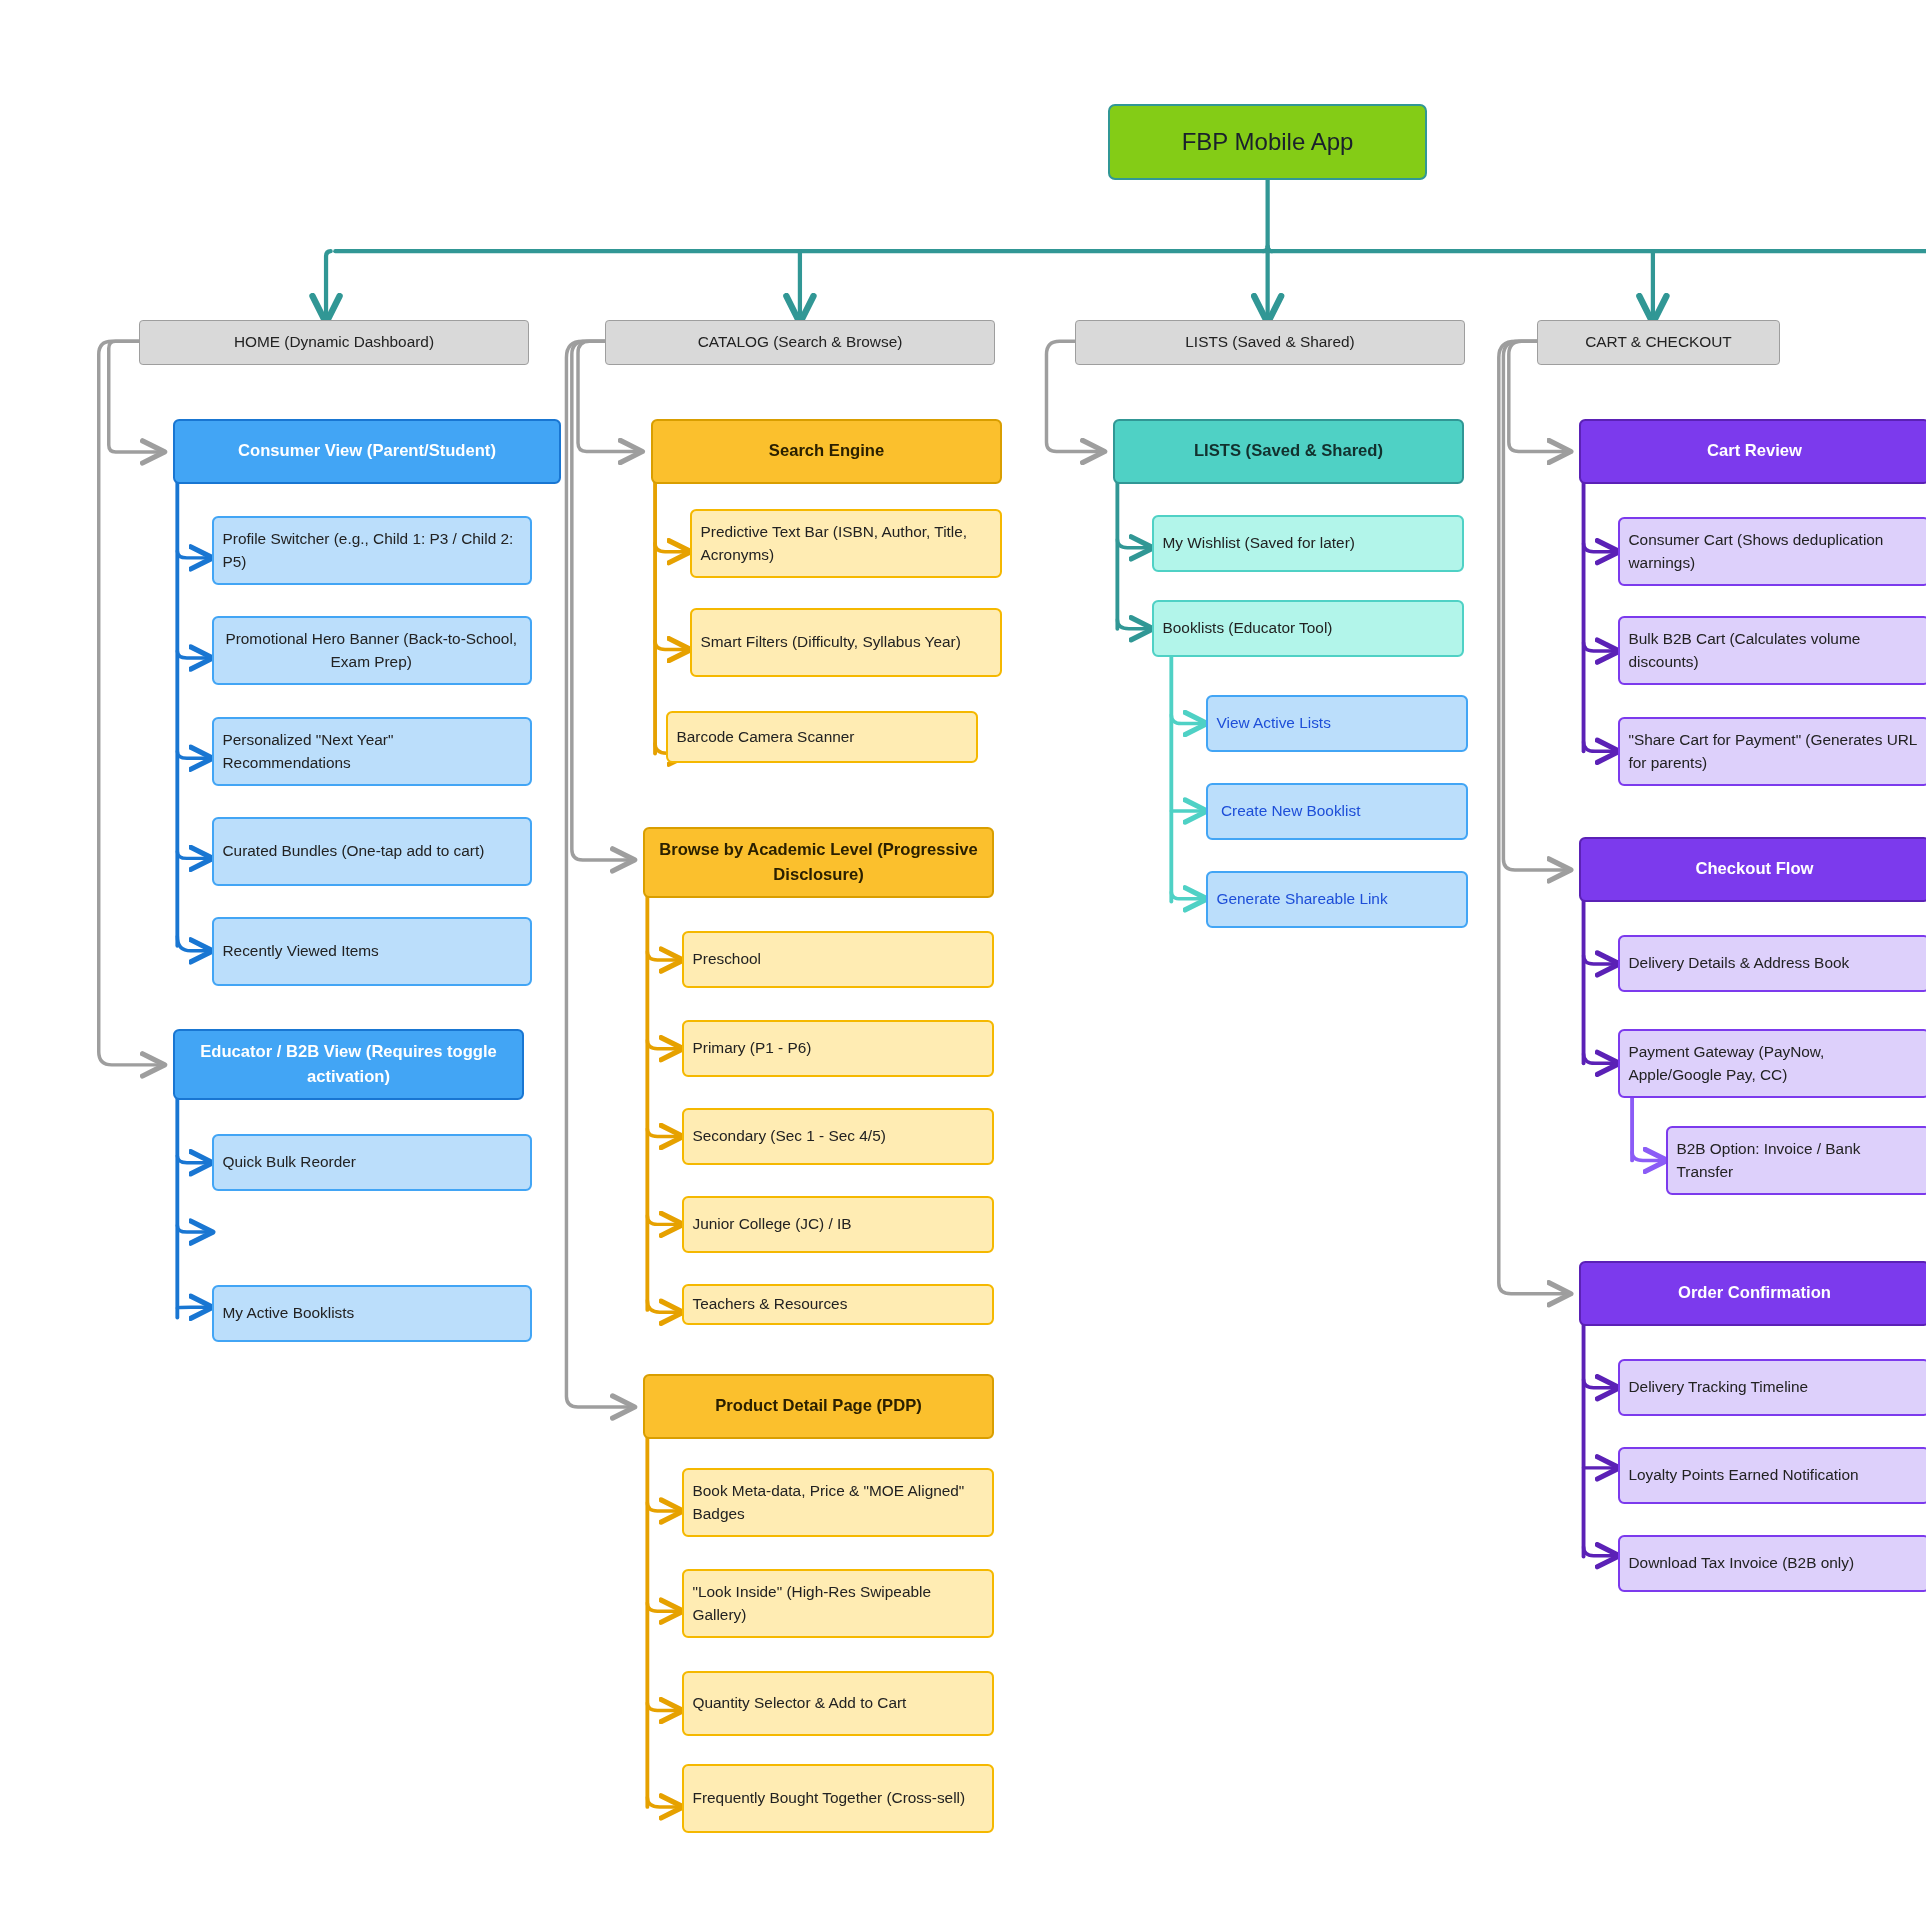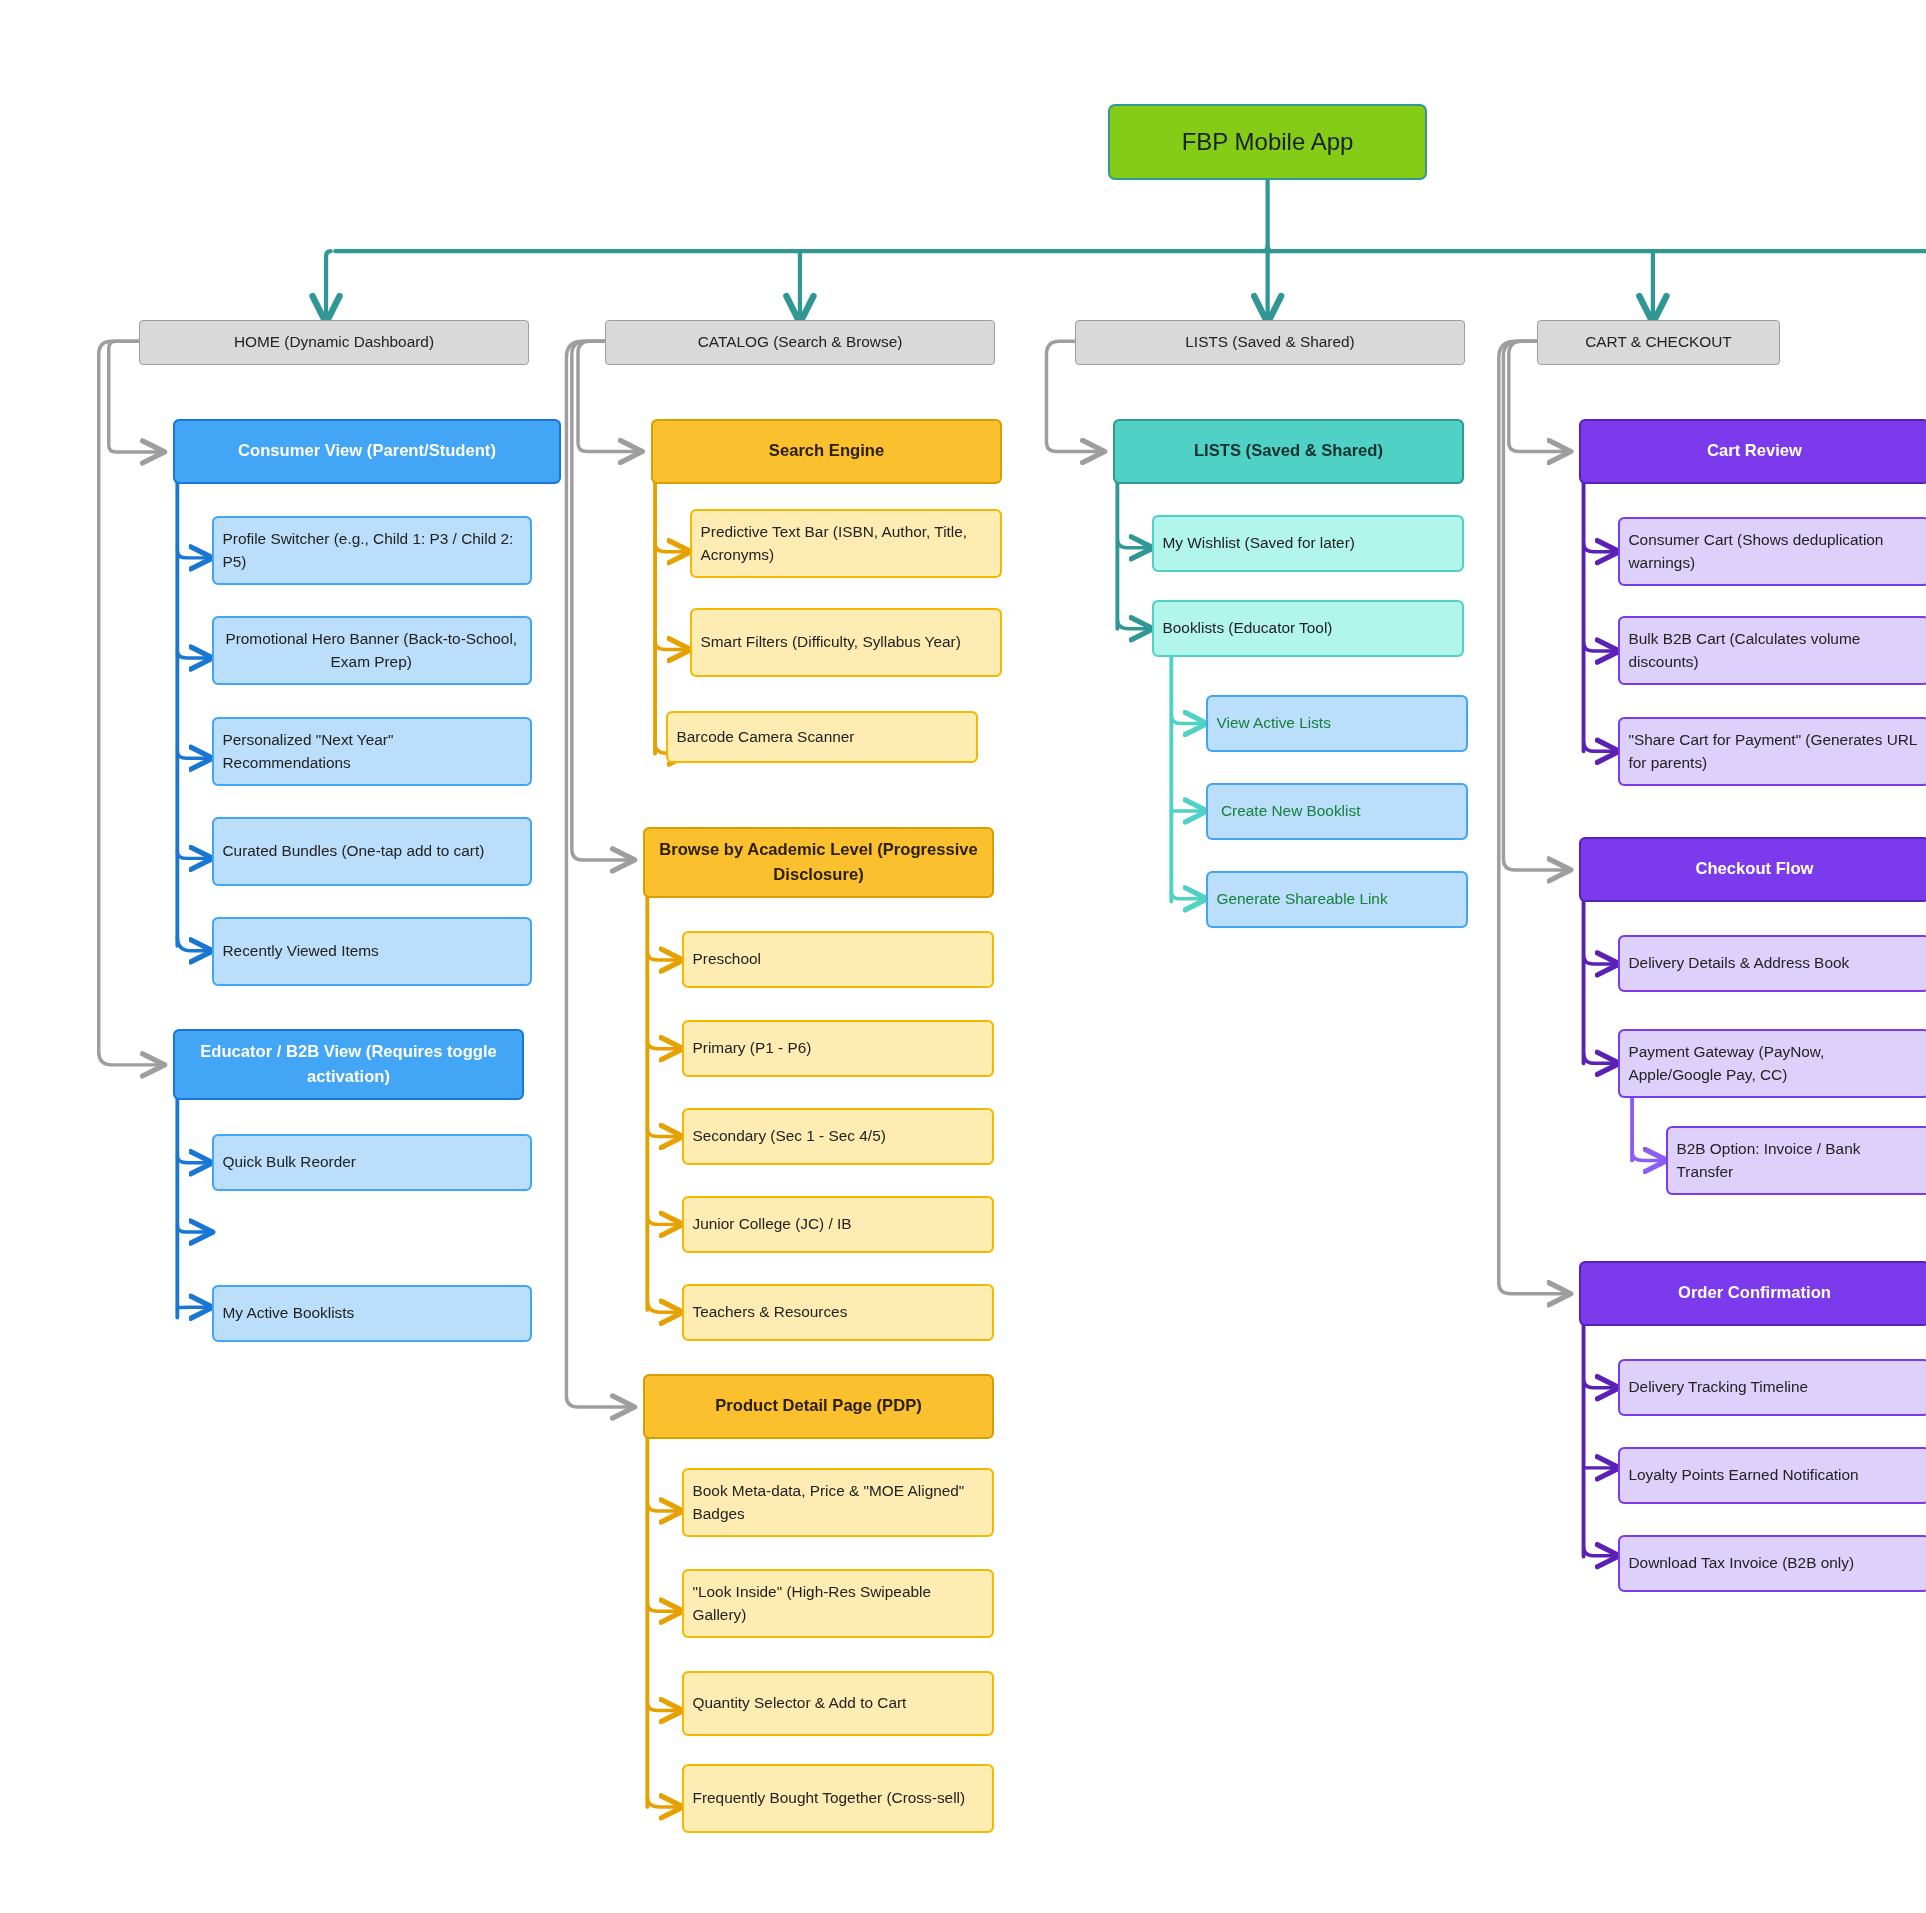--- a/index.html
+++ b/index.html
@@ -38,21 +38,21 @@
   .l1-blue{background:#42a5f5; border:2.7px solid #1976d2; color:#ffffff; font-size:16.6px; font-weight:bold;}
   .l2-blue{background:#bbdefb; border:2.3px solid #42a5f5; color:#222222; font-size:15.4px; font-weight:400; justify-content:flex-start; text-align:left; padding-left:8.5px;}
 
   
   .l1-amber{background:#fbc02d; border:2.7px solid #d99e00; color:#2b2000; font-size:16.6px; font-weight:bold;}
   .l2-amber{background:#ffecb3; border:2.3px solid #f5b800; color:#222222; font-size:15.4px; font-weight:400; justify-content:flex-start; text-align:left; padding-left:8.5px;}
 
   
   .l1-teal{background:#4fd1c5; border:2.7px solid #319795; color:#12312e; font-size:16.6px; font-weight:bold;}
   .l2-teal{background:#b2f5ea; border:2.3px solid #4fd1c5; color:#222222; font-size:15.4px; font-weight:400; justify-content:flex-start; text-align:left; padding-left:8.5px;}
-  .l3-blue{background:#bbdefb; border:2.3px solid #42a5f5; color:#15803d; font-size:15.4px; font-weight:400; justify-content:flex-start; text-align:left; padding-left:8.5px;}
+  .l3-blue{background:#bbdefb; border:2.3px solid #42a5f5; color:#1d4ed8; font-size:15.4px; font-weight:400; justify-content:flex-start; text-align:left; padding-left:8.5px;}
 
   
   .l1-purple{background:#7c3aed; border:2.7px solid #5b21b6; color:#ffffff; font-size:16.6px; font-weight:bold;}
   .l2-purple{background:#ddd0fb; border:2.3px solid #7c3aed; color:#222222; font-size:15.4px; font-weight:400; justify-content:flex-start; text-align:left; padding-left:8.5px;}
 </style>
 </head>
 <body>
 
 <div id="stage">
 
@@ -266,21 +266,21 @@
   </div>
   <div class="node l2-amber" style="left:682px; top:1020px; width:312px; height:57px;">
     <span>Primary (P1 - P6)</span>
   </div>
   <div class="node l2-amber" style="left:682px; top:1108px; width:312px; height:57px;">
     <span>Secondary (Sec 1 - Sec 4/5)</span>
   </div>
   <div class="node l2-amber" style="left:682px; top:1196px; width:312px; height:57px;">
     <span>Junior College (JC) / IB</span>
   </div>
-  <div class="node l2-amber" style="left:682px; top:1284px; width:312px; height:57px;">
+  <div class="node l2-amber" style="left:682px; top:1284px; width:312px; height:41px;">
     <span>Teachers &amp; Resources</span>
   </div>
 
   <div class="node l1-amber" style="left:643px; top:1374px; width:351px; height:65px;">
     <span>Product Detail Page (PDP)</span>
   </div>
 
   <div class="node l2-amber" style="left:682px; top:1468px; width:312px; height:69px;">
     <span>Book Meta-data, Price &amp; "MOE Aligned" Badges</span>
   </div>

